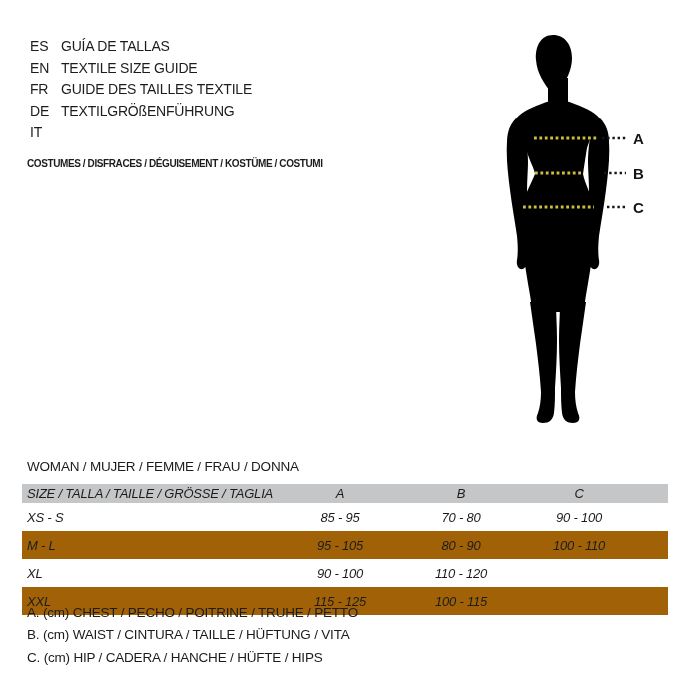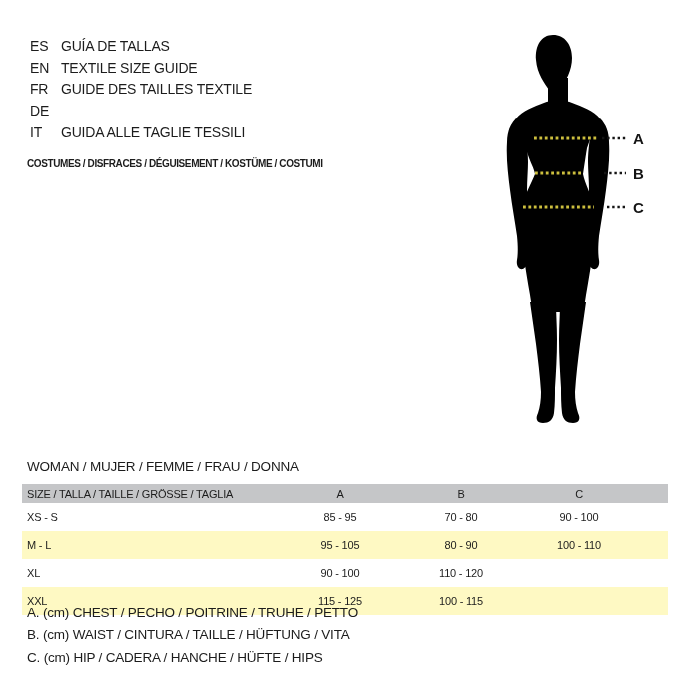--- a/index.html
+++ b/index.html
@@ -15,25 +15,25 @@
   .lang-label{white-space:nowrap;}
   
   .category{position:absolute;left:27px;top:158px;font-size:10px;font-weight:700;
     letter-spacing:-0.4px;white-space:nowrap;}
   
   .figure-svg{position:absolute;left:480px;top:28px;}
   .measure-label{font-size:15px;font-weight:700;fill:#141414;letter-spacing:0;}
   
   .gender{position:absolute;left:27px;top:459px;font-size:13.5px;white-space:nowrap;}
   
-  .size-table{position:absolute;left:22px;top:484px;width:646px;font-size:11px;}
+  .size-table{position:absolute;left:22px;top:484px;width:646px;font-size:13px;font-style:italic;}
   .t-row{display:grid;grid-template-columns:248px 140px 102px 134px;align-items:center;}
   .t-head{height:19px;background:#c5c6c8;}
   .t-body{height:28px;}
-  .t-body.striped{background:#fef9c3;}
+  .t-body.striped{background:#a16207;}
   .cell-size{text-align:left;padding-left:5px;white-space:nowrap;}
   .cell-val{text-align:center;white-space:nowrap;}
   
   .legend{position:absolute;left:27px;top:602px;}
   .legend-line{height:22.4px;line-height:22.4px;font-size:13.5px;white-space:nowrap;}
 </style>
 </head>
 <body>
 
 <div class="canvas">
@@ -46,24 +46,24 @@
     <div class="lang-row">
       <span class="lang-code">EN</span>
       <span class="lang-label">TEXTILE SIZE GUIDE</span>
     </div>
     <div class="lang-row">
       <span class="lang-code">FR</span>
       <span class="lang-label">GUIDE DES TAILLES TEXTILE</span>
     </div>
     <div class="lang-row">
       <span class="lang-code">DE</span>
+      <span class="lang-label">TEXTILGRÖßENFÜHRUNG</span>
     </div>
     <div class="lang-row">
       <span class="lang-code">IT</span>
-      <span class="lang-label">GUIDA ALLE TAGLIE TESSILI</span>
     </div>
   </div>
 
   <div class="category">COSTUMES / DISFRACES / DÉGUISEMENT / KOSTÜME / COSTUMI</div>
 
   <svg class="figure-svg" width="185" height="402" viewBox="480 28 185 402">
     <g fill="#000000">
 
       <path d="M553 35
         C565 35 572 45 572 58 C572 70 566 82 559 90

